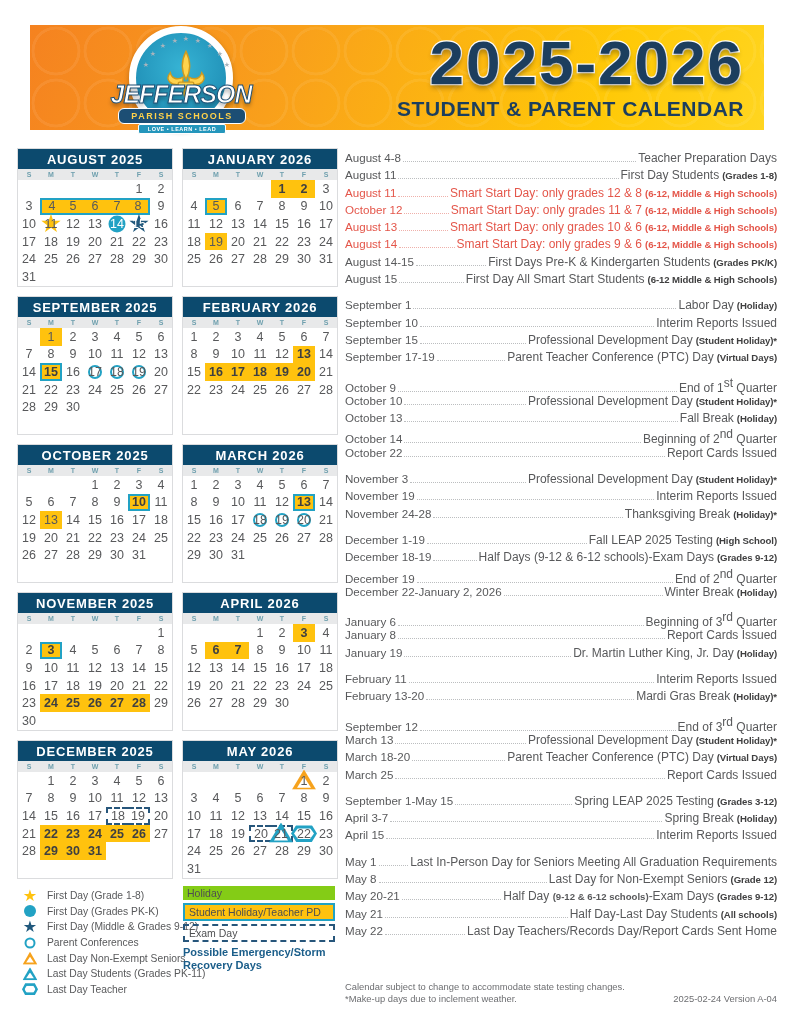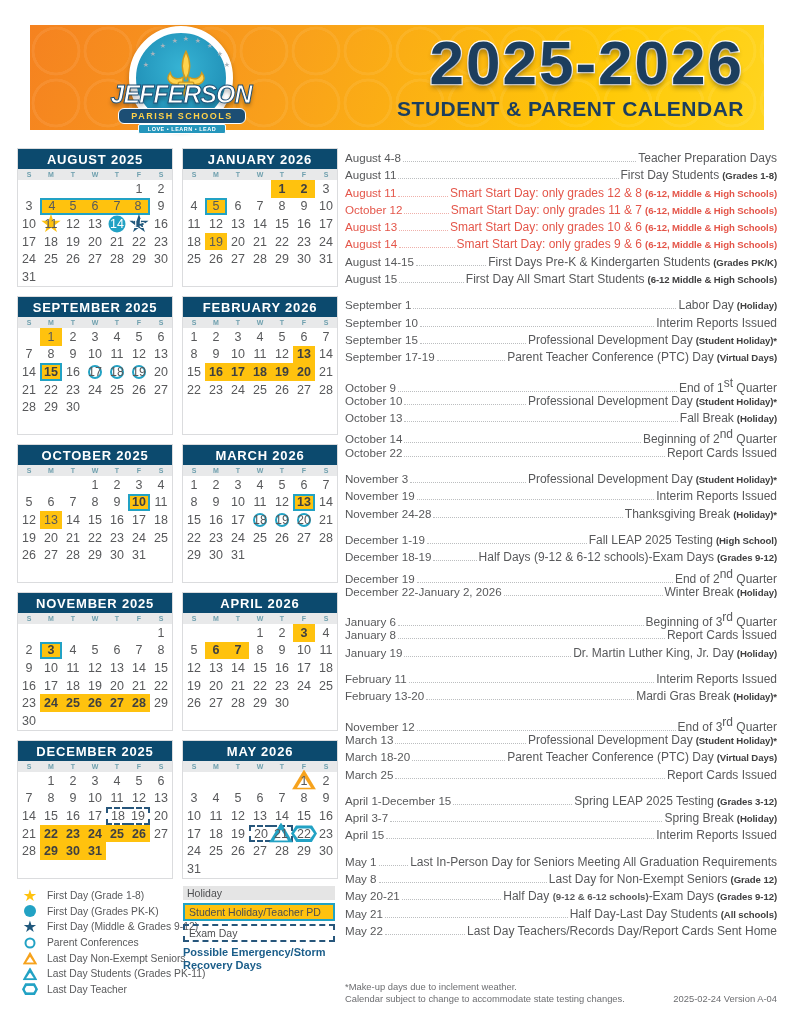--- a/index.html
+++ b/index.html
@@ -94,21 +94,21 @@
   .lic.star-gold::before,.lic.star-navy::before{font-size:16px;}
   .lic.circle-fill::before{width:12px;height:12px;}
   .lic.circle-outline::before{width:11px;height:11px;border-width:2.5px;}
   .lic.tri-orange::before,.lic.tri-teal::before{width:15px;height:13px;transform:translate(-50%,-50%);}
   .lic.tri-orange::after,.lic.tri-teal::after{width:8px;height:6px;transform:translate(-50%,-22%);}
   .lic.hex-teal::before{width:16px;height:12px;}
   .lic.hex-teal::after{width:11px;height:7px;}
   .lg-label{font-size:10.3px;color:#58595B;white-space:nowrap;padding-left:6px;}
   .legend-right{position:absolute;left:183px;top:886px;width:152px;}
   .swatch{font-size:10.5px;color:#4E4F51;padding:1px 4px;margin-bottom:3px;box-sizing:border-box;white-space:nowrap;}
-  .holiday-sw{background:#e5e5e5;}
+  .holiday-sw{background:#84cc16;}
   .pd-sw{background:#FFC20E;border:2px solid #22A2C4;}
   .exam-sw{border:2px dashed #27567B;}
   .storm{font-size:11px;font-weight:bold;color:#1B5E8A;line-height:13px;margin-top:4px;}
 
   
   .events{position:absolute;left:345px;top:149px;width:432px;}
   .event-group{margin-bottom:9px;}
   .event-row{display:flex;align-items:baseline;height:17.3px;line-height:17.3px;
     font-size:12px;color:#58595B;white-space:nowrap;}
   .event-date{font-size:11.6px;}
@@ -1425,21 +1425,21 @@
       </div>
       <div class="event-row">
         <span class="event-date">February 13-20</span>
         <span class="leader"></span>
         <span class="event-text">Mardi Gras Break</span>
         <span class="event-note">(Holiday)*</span>
       </div>
     </div>
     <div class="event-group">
       <div class="event-row">
-        <span class="event-date">November 12</span>
+        <span class="event-date">September 12</span>
         <span class="leader"></span>
         <span class="event-text">End of 3<sup>rd</sup> Quarter</span>
       </div>
       <div class="event-row">
         <span class="event-date">March 13</span>
         <span class="leader"></span>
         <span class="event-text">Professional Development Day</span>
         <span class="event-note">(Student Holiday)*</span>
       </div>
       <div class="event-row">
@@ -1449,21 +1449,21 @@
         <span class="event-note">(Virtual Days)</span>
       </div>
       <div class="event-row">
         <span class="event-date">March 25</span>
         <span class="leader"></span>
         <span class="event-text">Report Cards Issued</span>
       </div>
     </div>
     <div class="event-group">
       <div class="event-row">
-        <span class="event-date">April 1-December 15</span>
+        <span class="event-date">September 1-May 15</span>
         <span class="leader"></span>
         <span class="event-text">Spring LEAP 2025 Testing</span>
         <span class="event-note">(Grades 3-12)</span>
       </div>
       <div class="event-row">
         <span class="event-date">April 3-7</span>
         <span class="leader"></span>
         <span class="event-text">Spring Break</span>
         <span class="event-note">(Holiday)</span>
       </div>
@@ -1537,16 +1537,16 @@
   </div>
 
 <div class="legend-right">
   <div class="swatch holiday-sw">Holiday</div>
   <div class="swatch pd-sw">Student Holiday/Teacher PD</div>
   <div class="swatch exam-sw">Exam Day</div>
   <div class="storm">Possible Emergency/Storm Recovery Days</div>
 </div>
 
 <div class="footnotes">
+  <div>Calendar subject to change to accommodate state testing changes.</div>
   <div>*Make-up days due to inclement weather.</div>
-  <div>Calendar subject to change to accommodate state testing changes.</div>
   <span class="version">2025-02-24 Version A-04</span>
 </div>
 
 </body></html>

